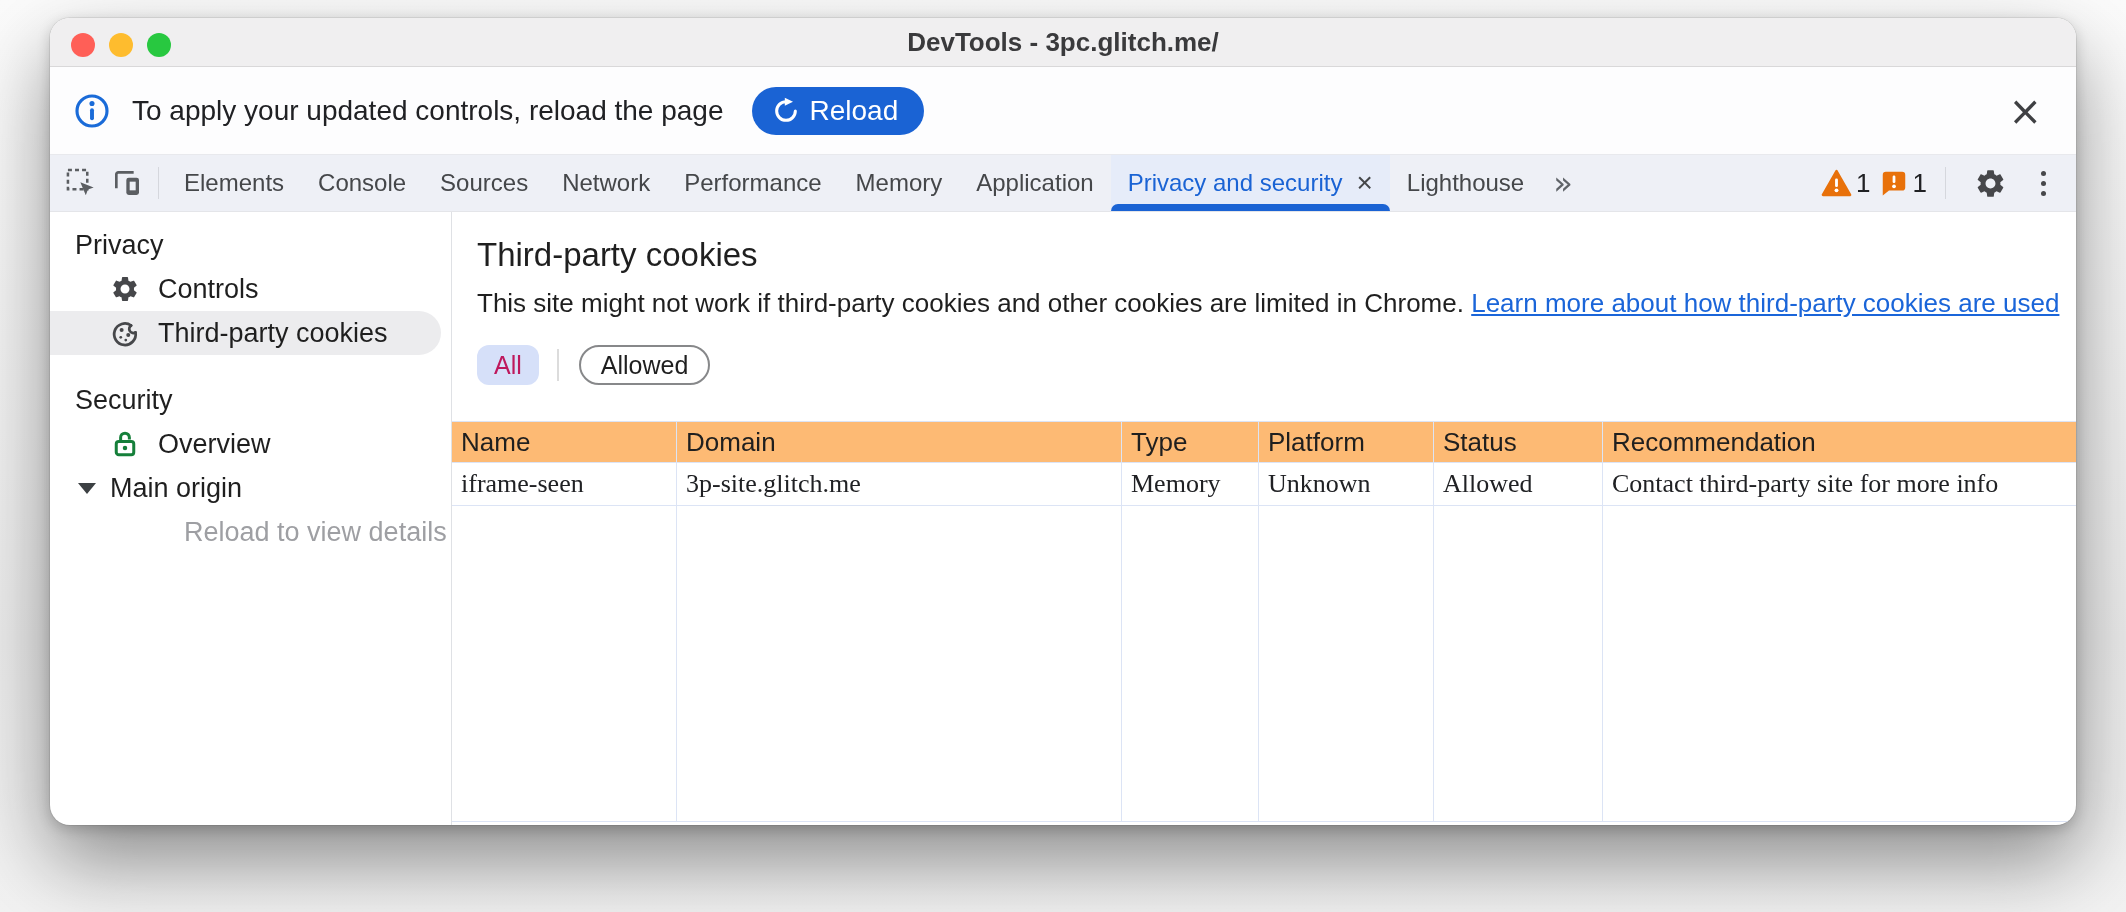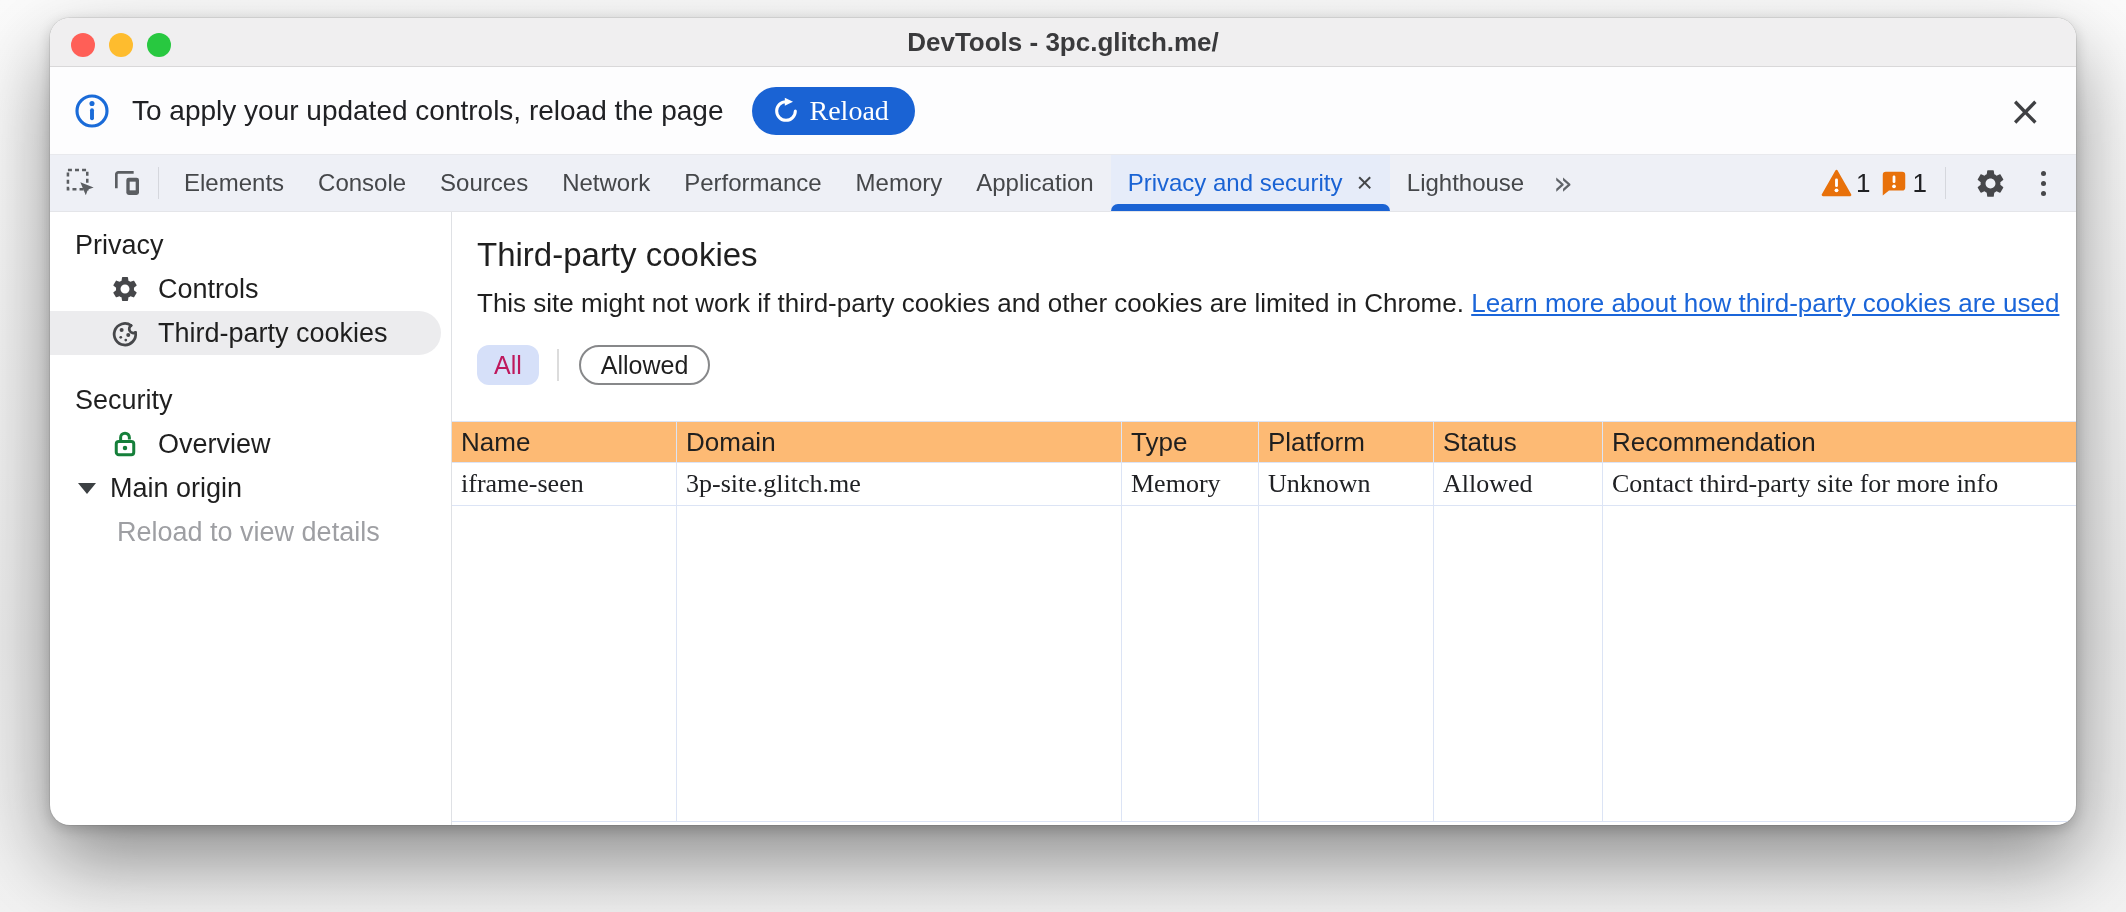--- a/index.html
+++ b/index.html
@@ -29,21 +29,21 @@
   .win-title { font-size:26px; font-weight:700; color:#3a3a3c; }
   
   .banner {
     height:88px; flex:0 0 88px; background:#fdfdfe; border-bottom:1px solid #e8e9ed;
     display:flex; align-items:center; padding:0 34px 0 24px;
   }
   .banner-text { font-size:28px; margin-left:22px; color:#202124; }
   .reload-btn {
     margin-left:28px; height:48px; border-radius:24px; background:#1a63d4; border:none;
     color:#fff; font-size:28px; font-weight:500; display:flex; align-items:center; gap:10px;
-    padding:0 26px 0 20px; font-family:Liberation Serif, serif; cursor:pointer;
+    padding:0 26px 0 20px; font-family:Liberation Sans, sans-serif; cursor:pointer;
   }
   .banner-close { margin-left:auto; font-size:40px; color:#3f4043; line-height:1; cursor:pointer; font-family:"DejaVu Sans",sans-serif; }
   
   .tabbar {
     height:57px; flex:0 0 57px; background:#eef0f6; border-bottom:1px solid #e4e5e9;
     display:flex; align-items:stretch; padding-left:8px; font-size:24px; color:#45474a;
   }
   .tool-btn { width:46px; display:flex; align-items:center; justify-content:center; cursor:pointer; }
   .vsep { width:1px; background:#d5d7dd; margin:12px 8px; }
   .tab { display:flex; align-items:center; padding:0 17px; cursor:pointer; white-space:nowrap; position:relative; }
@@ -62,21 +62,21 @@
   .gear-btn { padding:0 10px; display:flex; align-items:center; cursor:pointer; }
   
   .content { flex:1; display:flex; min-height:0; }
   .sidebar { width:402px; flex:0 0 402px; border-right:1px solid #dfe1e5; padding-top:11px; }
   .side-header { height:44px; display:flex; align-items:center; padding-left:25px; font-size:27px; font-weight:500; color:#1f1f1f; }
   .side-item { height:44px; display:flex; align-items:center; padding-left:60px; font-size:27px; color:#1f1f1f; cursor:pointer; gap:18px; }
   .side-item.selected { background:#ececee; border-radius:0 22px 22px 0; margin-right:10px; }
   .side-gap { height:23px; }
   .tree-item { height:44px; display:flex; align-items:center; padding-left:28px; gap:14px; font-size:27px; cursor:pointer; }
   .tri-down { width:0; height:0; border-left:9px solid transparent; border-right:9px solid transparent; border-top:11px solid #3c4043; }
-  .muted-item { height:44px; display:flex; align-items:center; padding-left:67px; font-size:27px; color:#9e9fa3; }
+  .muted-item { height:44px; display:flex; align-items:center; padding-left:118px; font-size:27px; color:#9e9fa3;margin-left:16px; }
   
   .main { flex:1; display:flex; flex-direction:column; min-width:0; }
   .head-block { padding-left:25px; }
   .panel-title { margin-top:24px; font-size:33px; font-weight:500; color:#1f1f1f; }
   .panel-desc { margin-top:14px; font-size:26px; color:#1f1f1f; }
   .panel-desc a { color:#1a65d9; text-decoration:underline; cursor:pointer; }
   .chips { margin-top:26px; display:flex; align-items:center; height:40px; }
   .chip { display:flex; align-items:center; height:40px; font-size:25px; cursor:pointer; }
   .chip.all { background:#d6e0f9; color:#be185d; font-weight:500; border-radius:12px; padding:0 17px; }
   .chip-sep { width:2px; height:32px; background:#dcdcdc; margin:0 20px 0 18px; }

